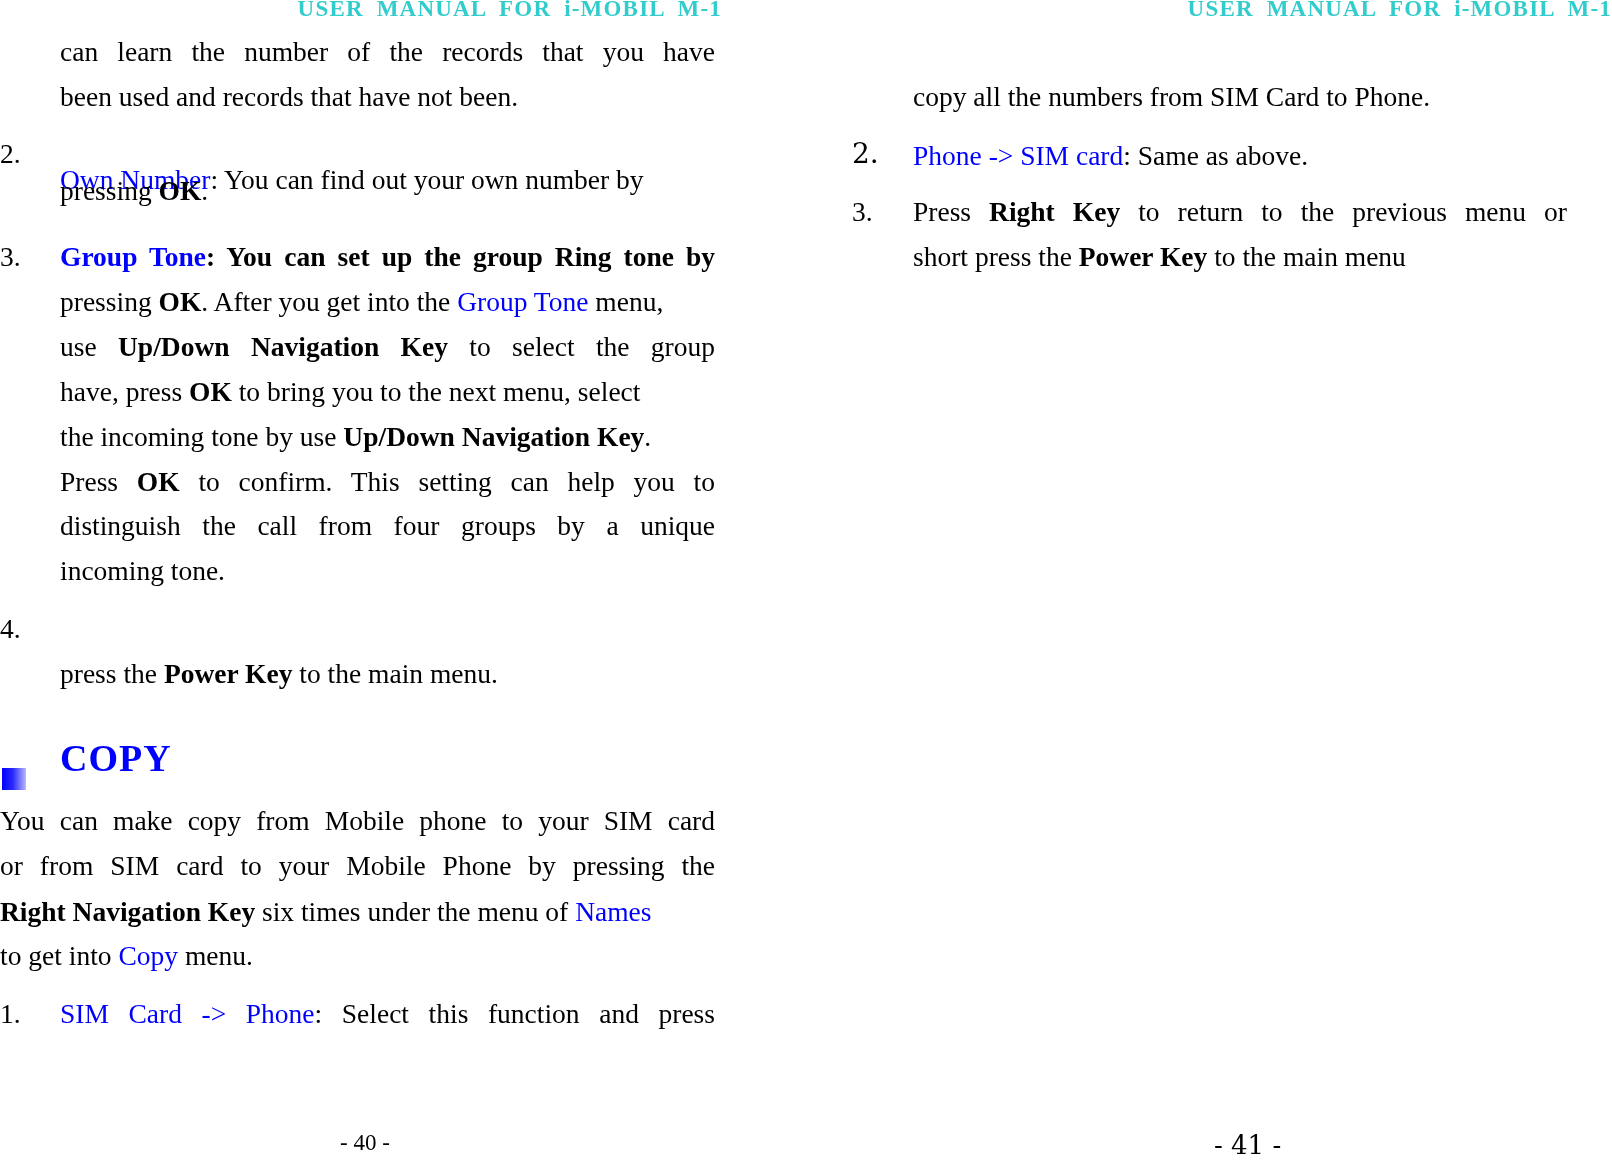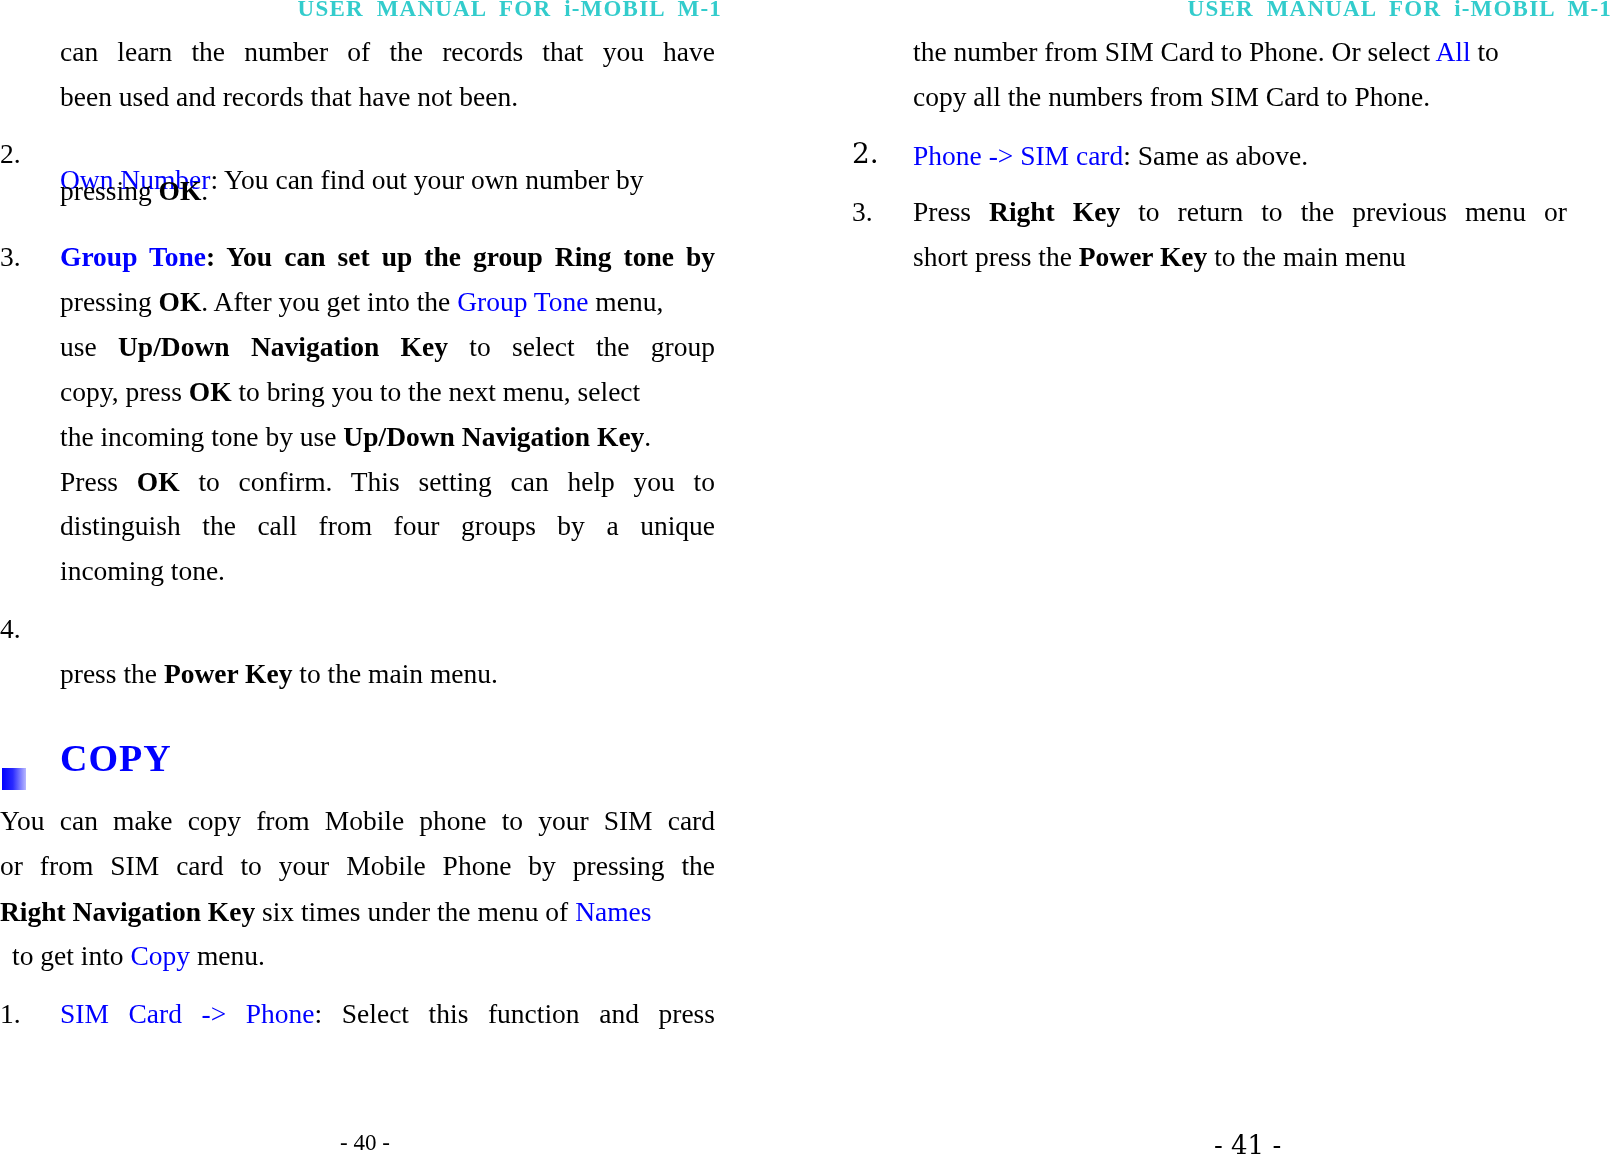--- a/index.html
+++ b/index.html
@@ -48,21 +48,21 @@
   <div class="line justify" style="left:60px; top:242px; width:655px;font-weight:bold;">
     <span class="blue">Group Tone</span><span>: You can set up the group Ring tone by</span>
   </div>
   <div class="line" style="left:60px; top:287px;">
     <span>pressing </span><span class="b">OK</span><span>. After you get into the </span><span class="blue">Group Tone</span><span> menu,</span>
   </div>
   <div class="line justify" style="left:60px; top:332px; width:655px;">
     <span>use </span> <span class="b">Up/Down Navigation Key</span><span> to select the group</span>
   </div>
   <div class="line" style="left:60px; top:377px;">
-    <span>copy, press </span><span class="b">OK</span><span> to bring you to the next menu, select</span>
+    <span>have, press </span><span class="b">OK</span><span> to bring you to the next menu, select</span>
   </div>
   <div class="line" style="left:60px; top:422px;">
     <span>the incoming tone by use </span><span class="b">Up/Down Navigation Key</span><span>.</span>
   </div>
   <div class="line justify" style="left:60px; top:467px; width:655px;">
     <span>Press </span> <span class="b">OK</span><span> to confirm. This setting can help you to</span>
   </div>
   <div class="line justify" style="left:60px; top:511px; width:655px;">distinguish the call from four groups by a unique</div>
   <div class="line" style="left:60px; top:556px;">incoming tone.</div>
 
@@ -72,38 +72,35 @@
   </div>
 
   <div class="bullet-square"></div>
   <div class="heading">COPY</div>
 
   <div class="line justify" style="left:0; top:806px; width:715px;">You can make copy from Mobile phone to your SIM card</div>
   <div class="line justify" style="left:0; top:851px; width:715px;">or from SIM card to your Mobile Phone by pressing the</div>
   <div class="line" style="left:0; top:897px; width:715px;">
     <span class="b">Right Navigation Key</span><span> six times under the menu of </span><span class="blue">Names</span>
   </div>
-  <div class="line" style="left:12px; top:941px;">
+  <div class="line" style="left:0; top:941px;">
     <span>to get into </span><span class="blue">Copy</span><span> menu.</span>
   </div>
 
   <div class="num" style="left:0; top:999px;">1.</div>
   <div class="line justify" style="left:60px; top:999px; width:655px;">
     <span class="blue">SIM Card -&gt; Phone</span><span>: Select this function and press</span>
   </div>
 
   <div class="page-number">- 40 -</div>
 </div>
 
 <div class="page" id="page-right">
   <div class="running-header">USER  MANUAL  FOR  i-MOBIL  M-1</div>
 
-  <div class="line" style="left:61px; top:37px;">
-    <span>the number from SIM Card to Phone. Or select </span><span class="blue">All</span><span> to</span>
-  </div>
   <div class="line" style="left:61px; top:82px;">copy all the numbers from SIM Card to Phone.</div>
 
   <div class="num" style="left:0; top:139px; font-family:'DejaVu Serif', serif; font-size:28px;">2.</div>
   <div class="line" style="left:61px; top:141px;">
     <span class="blue">Phone -&gt; SIM card</span><span>: Same as above.</span>
   </div>
 
   <div class="num" style="left:0; top:197px;">3.</div>
   <div class="line justify" style="left:61px; top:197px; width:654px;">
     <span>Press </span> <span class="b">Right Key</span><span> to return to the previous menu or</span>

